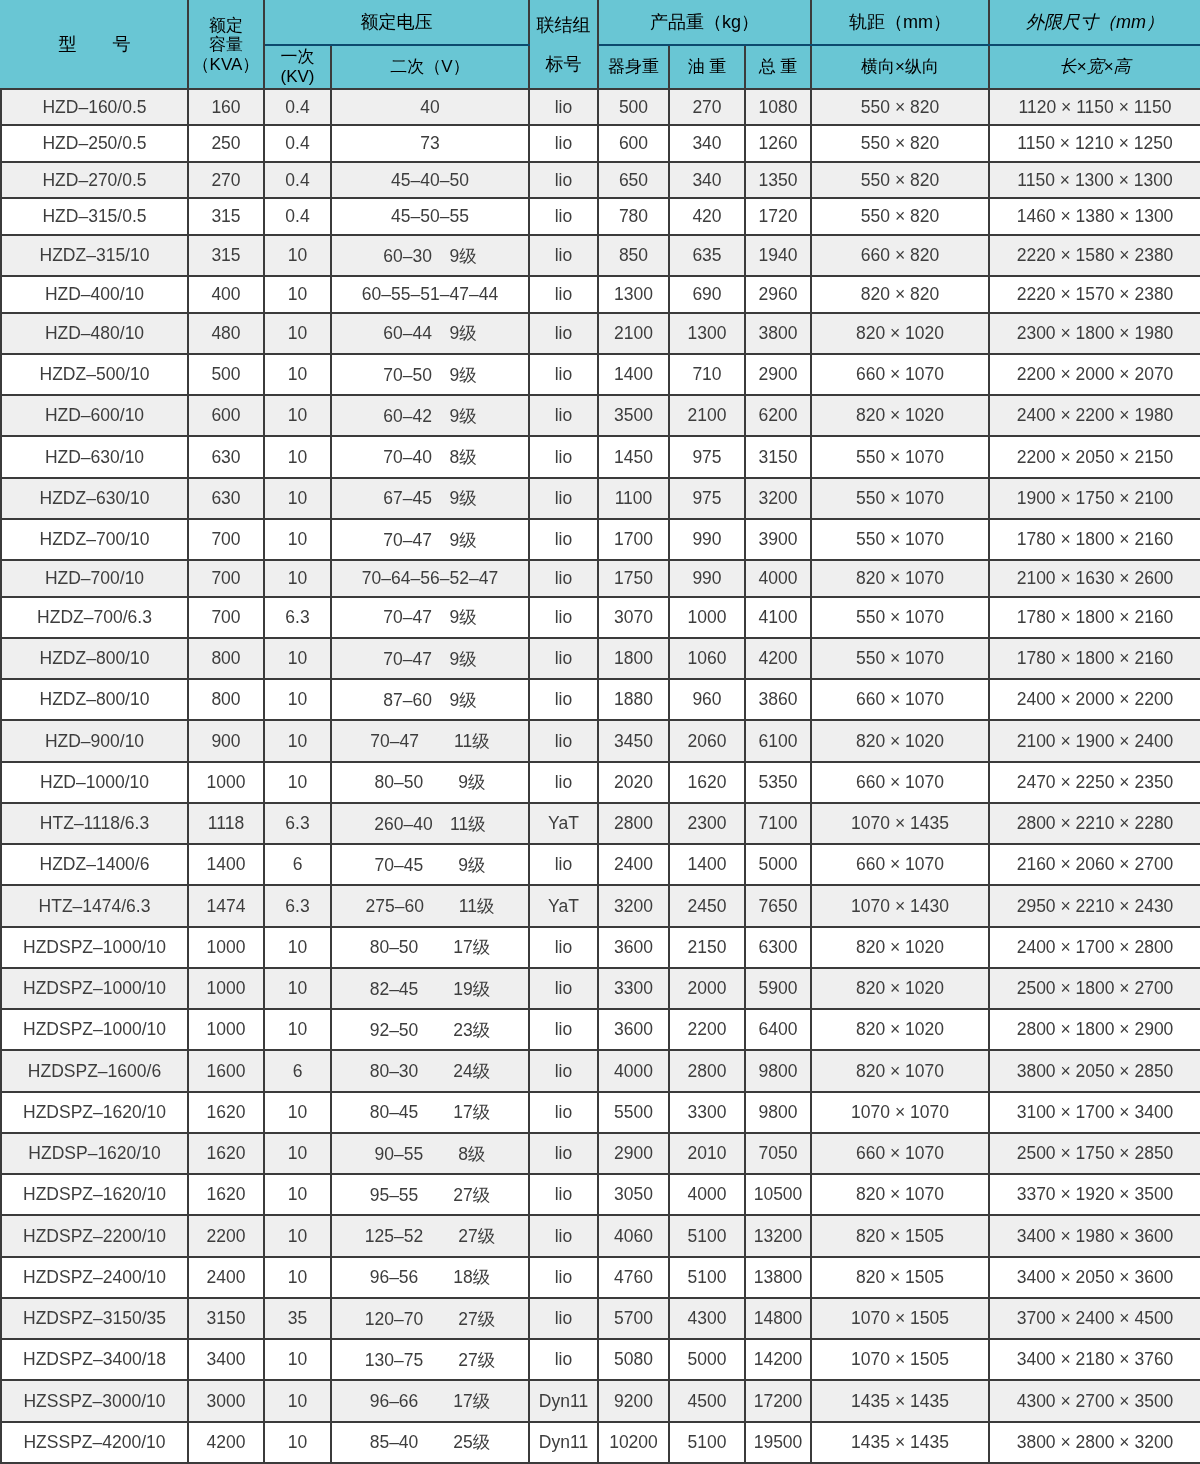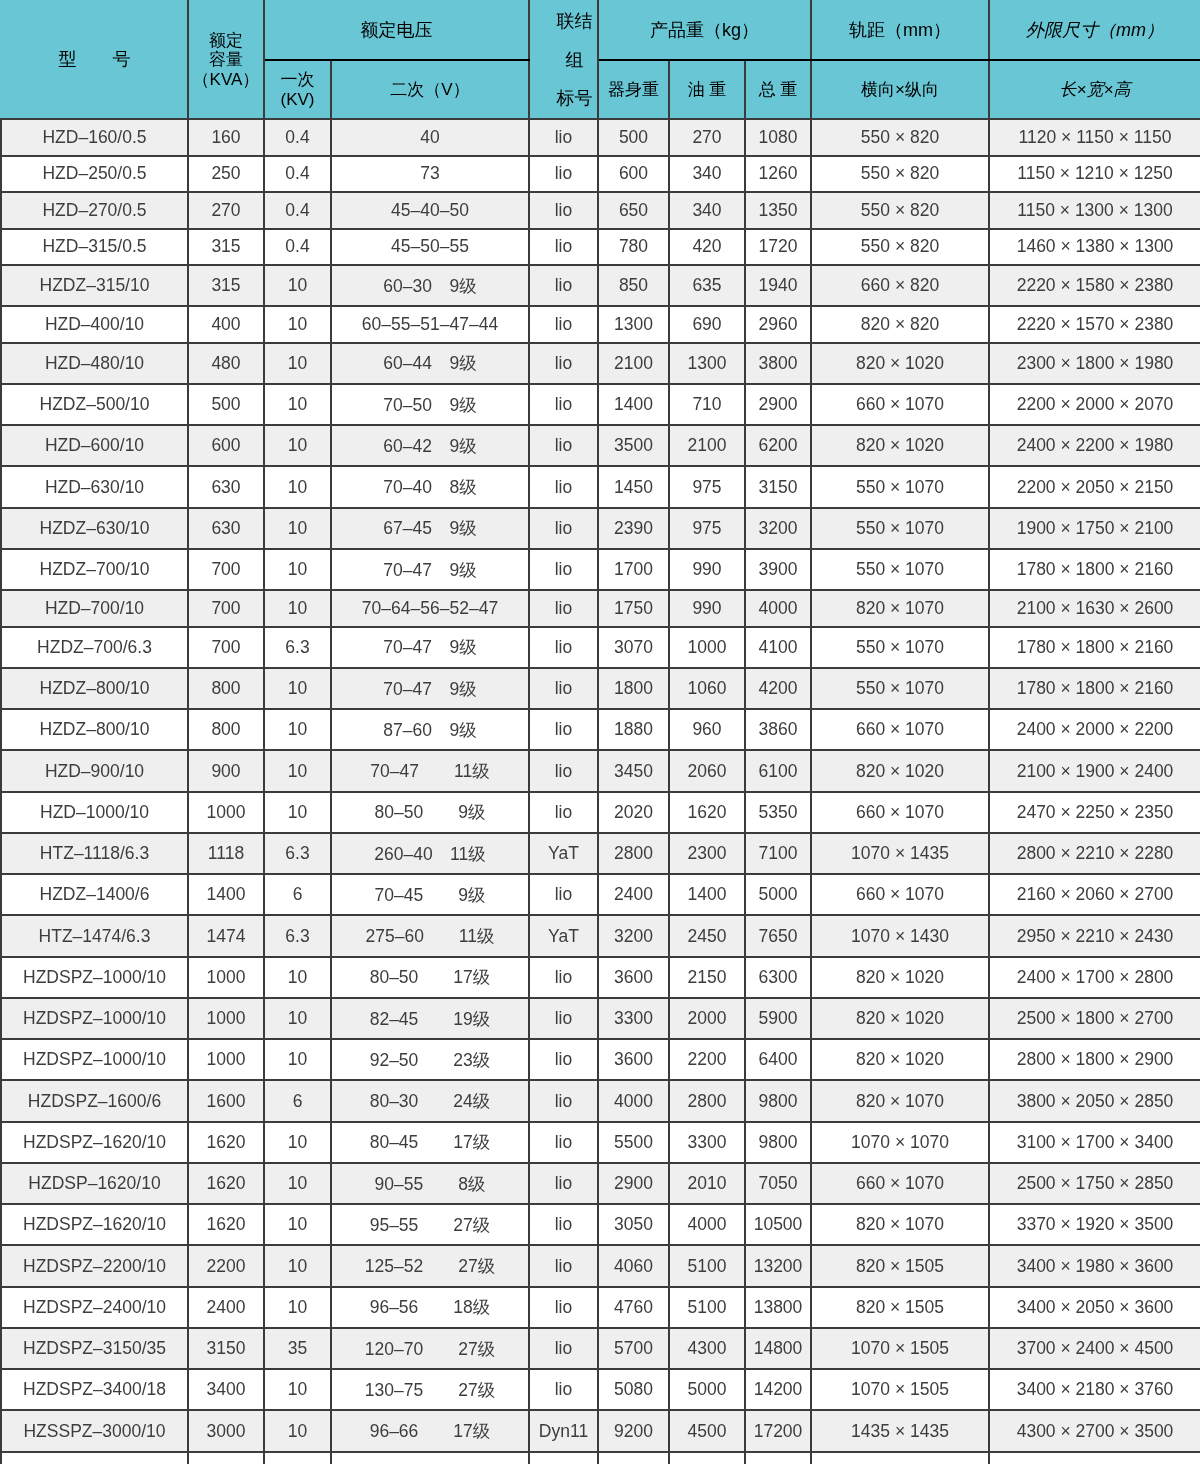--- a/index.html
+++ b/index.html
@@ -35,22 +35,22 @@
     line-height: 1.18;
     white-space: pre-line;
   }
   thead tr.tier1 th { height: 42px; }
   thead tr.tier2 th { height: 42px; font-size: 17px; }
   
   thead tr.tier1 th { border-top-color: #69c6d4; }
   thead th.edge-left  { border-left-color: #69c6d4; }
   thead th.edge-right { border-right-color: #69c6d4; font-style: italic; }
   
-  th.group-split { border-bottom: 2px solid #000000; margin-left: 36px; }
-  th.conn-head { line-height: 2.15; padding-left: 22px; }
+  th.group-split { border-bottom: 2px solid #0c4a6e; margin-left: 36px; }
+  th.conn-head { line-height: 2.15; }
   th.cap-head  { line-height: 1.15; font-size: 17px; }
   tbody td {
     color: #3d3d3d;
     font-size: 17.5px;
     background: #ffffff;
     white-space: pre;
   }
   tbody tr:nth-child(odd) td { background: #efefef; }
 </style>
 </head>
@@ -214,21 +214,21 @@
           <td>3150</td>
           <td>550 × 1070</td>
           <td>2200 × 2050 × 2150</td>
         </tr>
         <tr>
           <td>HZDZ–630/10</td>
           <td>630</td>
           <td>10</td>
           <td>67–45 9级</td>
           <td>lio</td>
-          <td>2390</td>
+          <td>1100</td>
           <td>975</td>
           <td>3200</td>
           <td>550 × 1070</td>
           <td>1900 × 1750 × 2100</td>
         </tr>
         <tr>
           <td>HZDZ–700/10</td>
           <td>700</td>
           <td>10</td>
           <td>70–47 9级</td>

